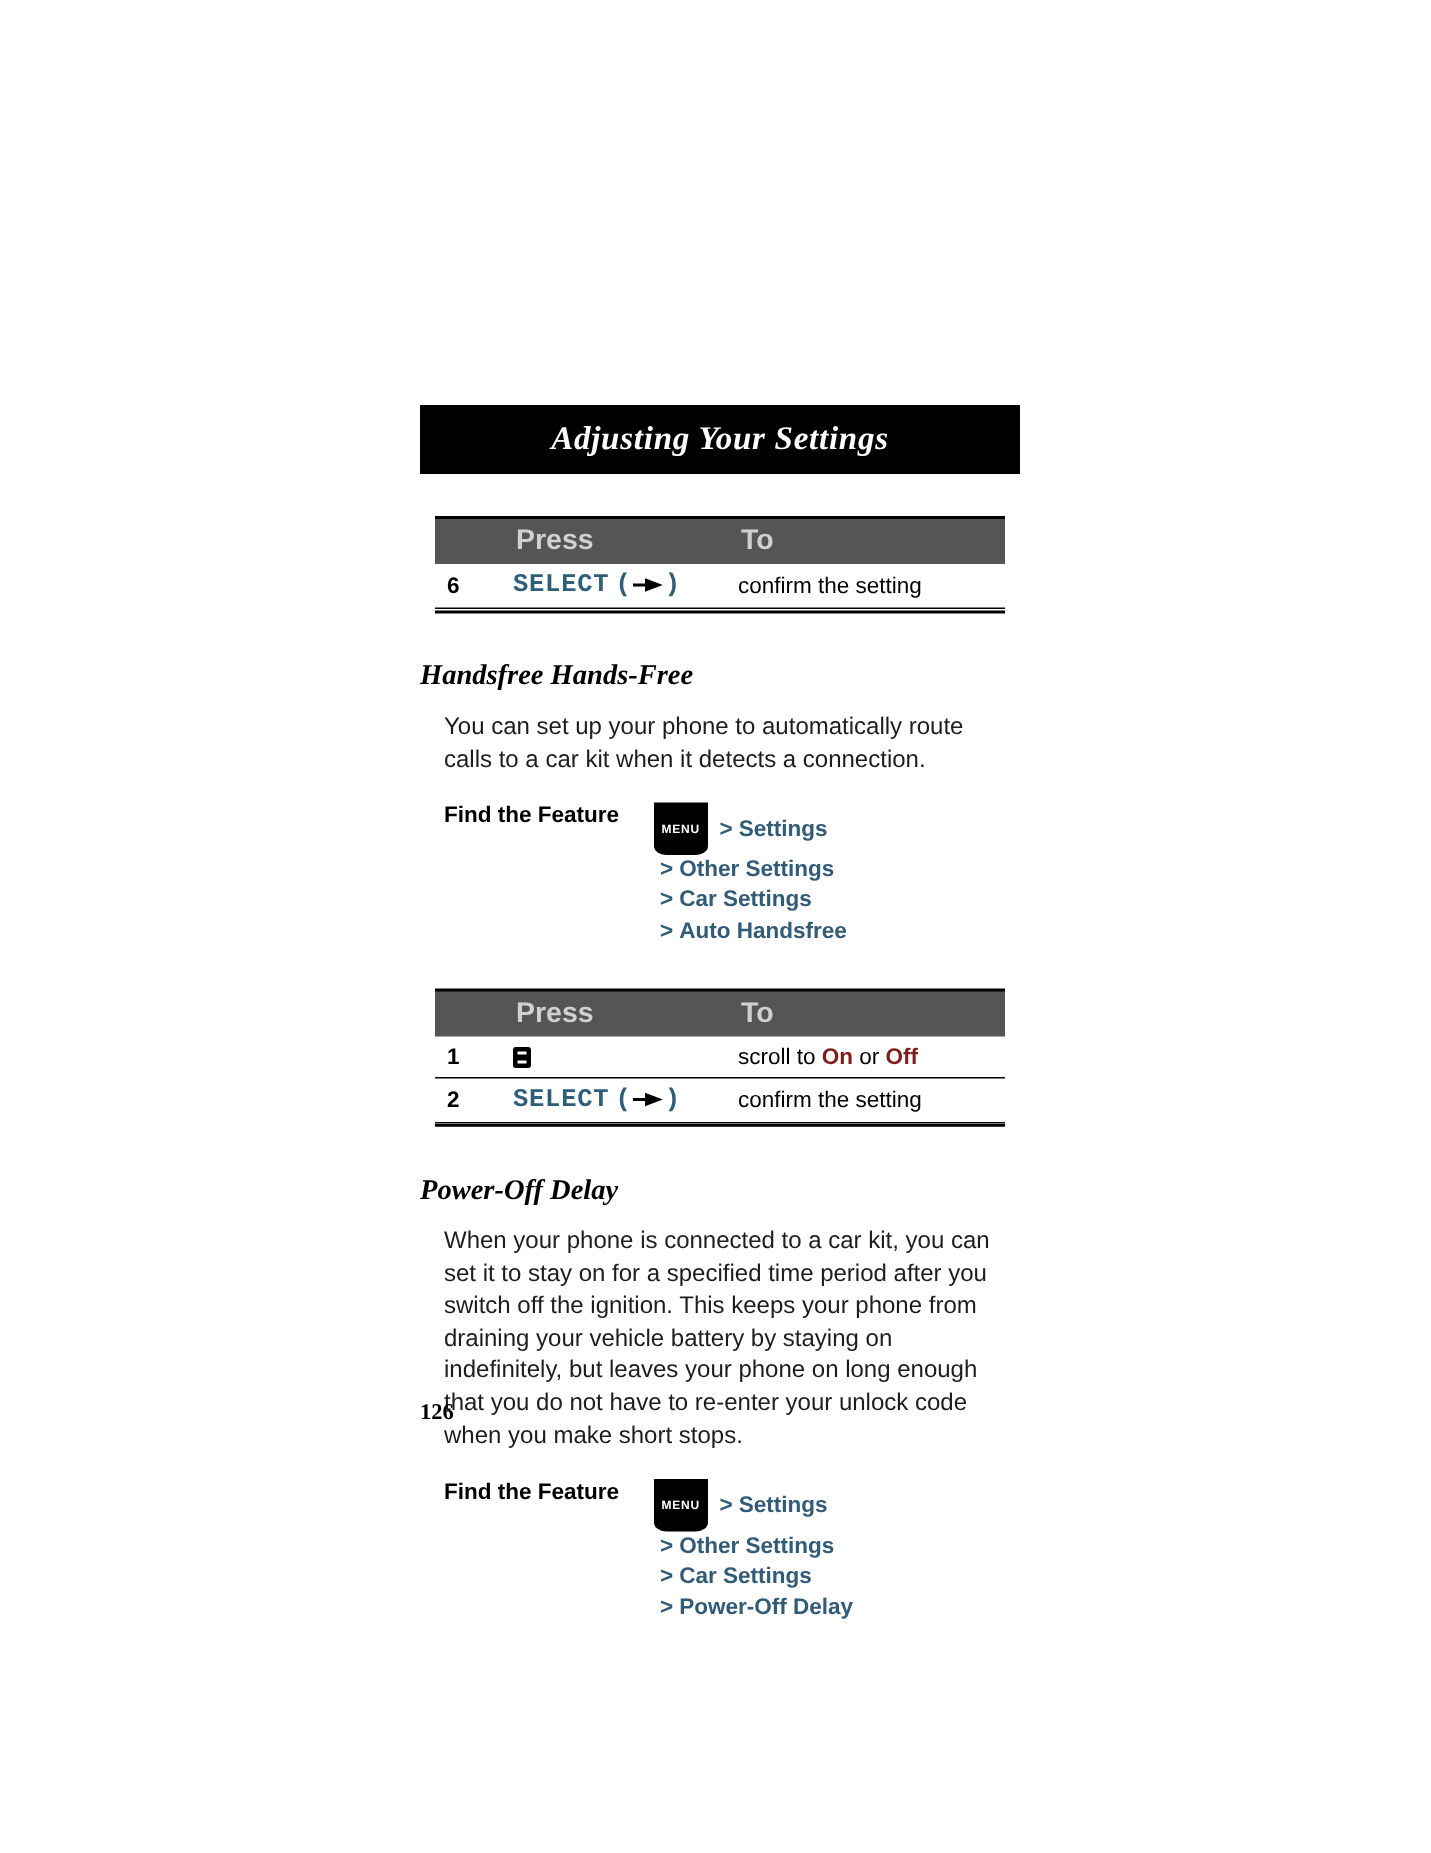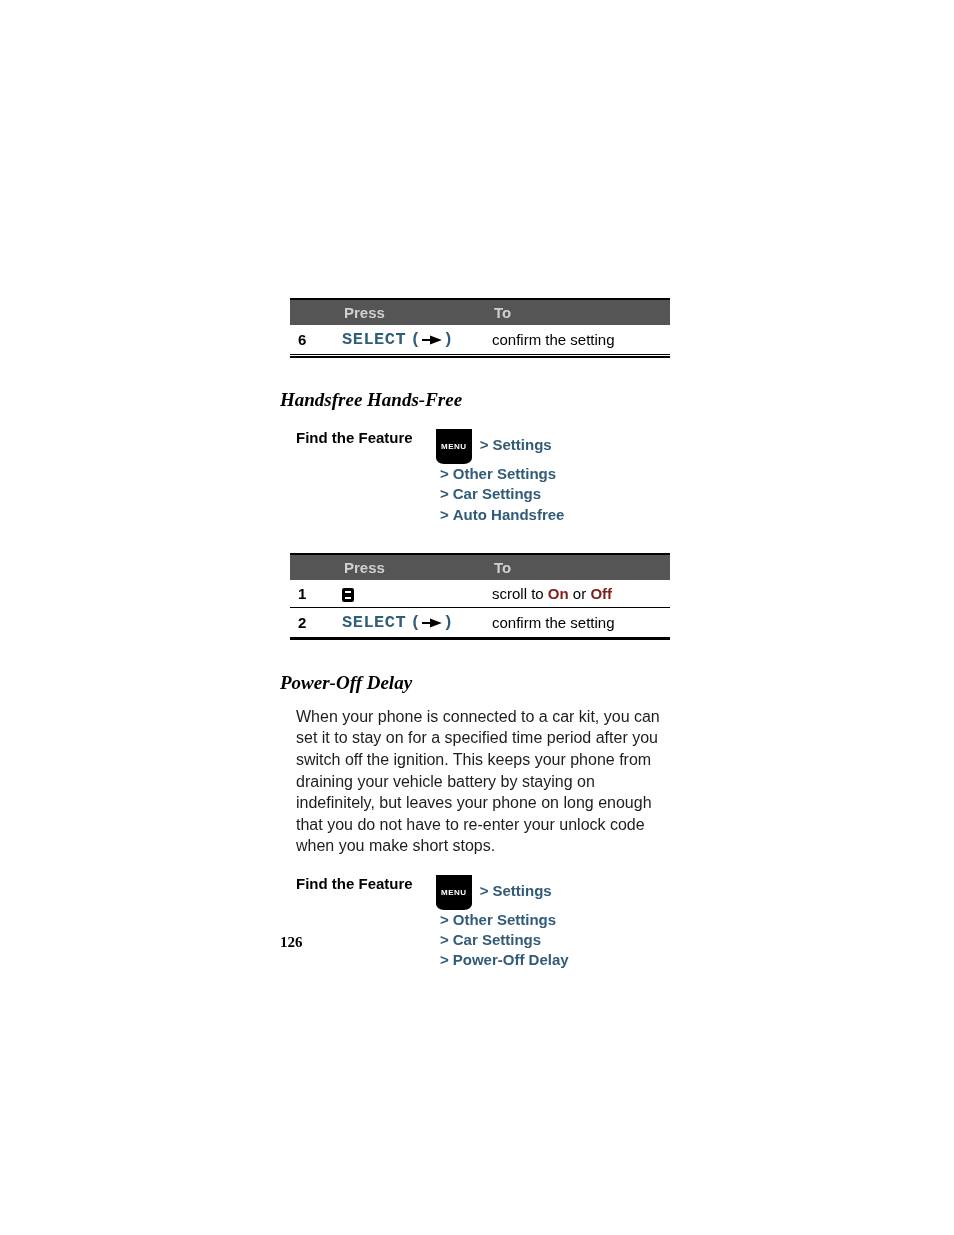--- a/index.html
+++ b/index.html
@@ -32,21 +32,21 @@
   
   table.steps {
     border-collapse: collapse;
     width: 380px;
     margin: 28px 0 0 10px;
   }
   table.steps thead tr {
     background: #555;
   }
   table.steps thead th {
-    font-size: 15px;
+    font-size: 19px;
     font-weight: bold;
     color: #d0d0d0;
     text-align: left;
     padding: 4px 10px;
     border-top: 2px solid #000;
   }
   table.steps tbody td {
     font-size: 15px;
     padding: 5px 8px;
     vertical-align: middle;
@@ -148,20 +148,21 @@
   }
   .double-border {
     border-bottom: 1px solid #000;
     box-shadow: 0 2px 0 #000;
   }
 </style>
 </head>
 <body>
 
 <div class="page">
+  <div class="title-bar">Adjusting Your Settings</div>
 
   <table class="steps">
     <thead>
       <tr>
         <th class="col-step"></th>
         <th class="col-press">Press</th>
         <th class="col-to">To</th>
       </tr>
     </thead>
     <tbody>
@@ -172,20 +173,21 @@
           <span class="keylabel"> (</span><svg class="soft-arrow" width="22" height="10">
               <path d="M1 5 L14 5 M10 2 L18 5 L10 8 Z" fill="#000" stroke="#000" stroke-width="2"></path>
             </svg><span class="keylabel">)</span>
         </td>
         <td class="col-to">confirm the setting</td>
       </tr>
     </tbody>
   </table>
 
   <h2 class="section">Handsfree Hands-Free</h2>
+  <div class="body-text">You can set up your phone to automatically route calls to a car kit when it detects a connection.</div>
 
   <div class="find-row">
     <div class="find-label">Find the Feature</div>
     <div>
       <span class="menu-key">MENU</span>
       <span class="find-path">
         <span class="gt">&gt;</span><span>Settings</span><br>
         <span class="gt">&gt;</span><span>Other Settings</span><br>
         <span class="gt">&gt;</span><span>Car Settings</span><br>
         <span class="gt">&gt;</span><span>Auto Handsfree</span>

